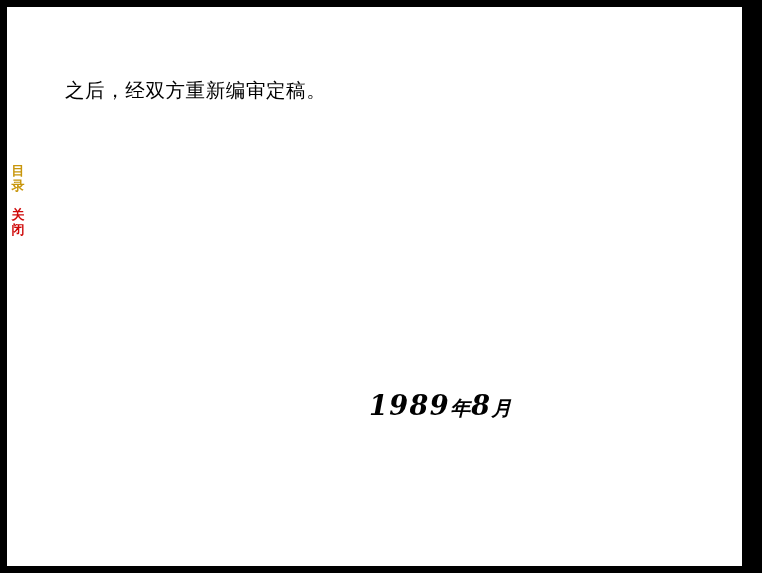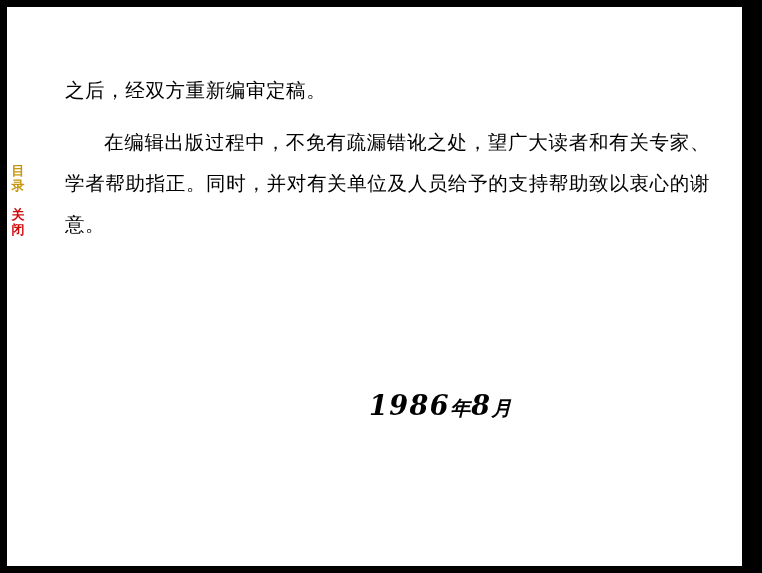--- a/index.html
+++ b/index.html
@@ -117,25 +117,24 @@
 </style>
 </head>
 <body>
 
 <div id="page">
 
   <div id="sheet">
 
     <div id="doc-body">
       <p class="para" id="para-1">之后，经双方重新编审定稿。</p>
-      <p class="para indent" id="para-2">在编辑出版过程中，不免有疏漏错讹之处，望广大读者和有关专家、学者帮助指正。同时，并对有关单位及人员给予的支持帮助致以衷心的谢意。</p>
     </div>
 
     <div id="date-line">
-      <span>1986</span><span class="cjk">年</span><span>8</span><span class="cjk">月</span>
+      <span>1989</span><span class="cjk">年</span><span>8</span><span class="cjk">月</span>
     </div>
 
   </div>
 
   <div id="side-nav">
     <div class="nav-btn" id="nav-contents" style="color: rgb(200, 150, 12);">
       <span class="nav-char">目</span>
       <span class="nav-char">录</span>
     </div>
     <div class="nav-btn" id="nav-close" style="color: rgb(207, 10, 10);">

